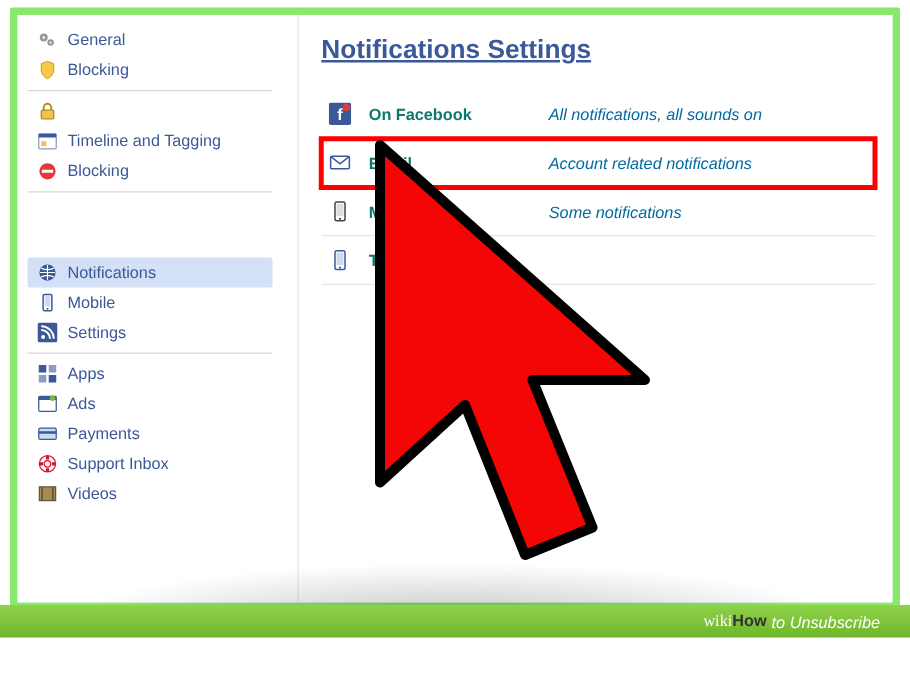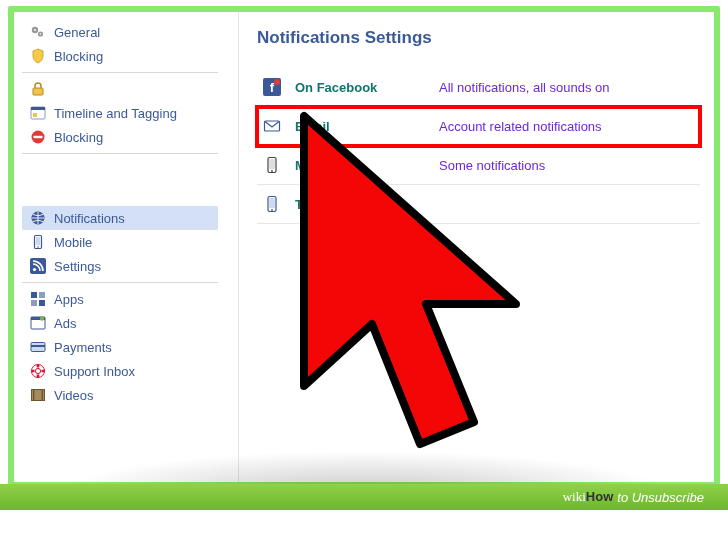--- a/index.html
+++ b/index.html
@@ -33,21 +33,21 @@
     left: 8px; top: 4px;
     width: 196px;
   }
   .sb-group {
     border-bottom: 1px solid #d7d7d7;
     padding: 4px 0;
   }
   .sb-group:last-child { border-bottom: none; }
   .sb-item {
     display: flex;
-    align-items: center;
+    align-items: flex-start;
     gap: 8px;
     padding: 4px 6px 4px 8px;
     font-size: 13px;
     color: #3b5998;
     cursor: pointer;
     border-radius: 2px;
   }
   .sb-item.active {
     background: #d3e0f5;
     margin-top: 48px;
@@ -61,24 +61,25 @@
   }
   .sb-item span.lbl { flex: 1; }
   .main {
     position: absolute;
     left: 224px; top: 0;
     right: 0; bottom: 0;
     padding: 10px 14px 10px 18px;
     border-left: 1px solid #e6e6e6;
   }
   .main-title {
-    font-size: 17px;
+    font-size: 21px;
     font-weight: bold;
     color: #3b5998;
     margin: 6px 0 20px 0;
+    text-decoration: underline;
   }
   .setting-row {
     display: flex;
     align-items: center;
     gap: 14px;
     padding: 10px 6px;
     border-bottom: 1px solid #e6e6e6;
     font-size: 13px;
   }
   .setting-row .ric {
@@ -87,22 +88,23 @@
     align-items: center;
     justify-content: center;
     flex-shrink: 0;
   }
   .setting-row .rname {
     width: 130px;
     font-weight: bold;
     color: #0f766e;
   }
   .setting-row .rdesc {
-    color: #6d28d9;
+    color: #0369a1;
     flex: 1;
+    font-style: italic;
   }
   .setting-row.highlight {
     outline: 4px solid #f00;
     outline-offset: -2px;
   }
   
   .big-cursor {
     position: absolute;
     left: 284px;
     top: 106px;

